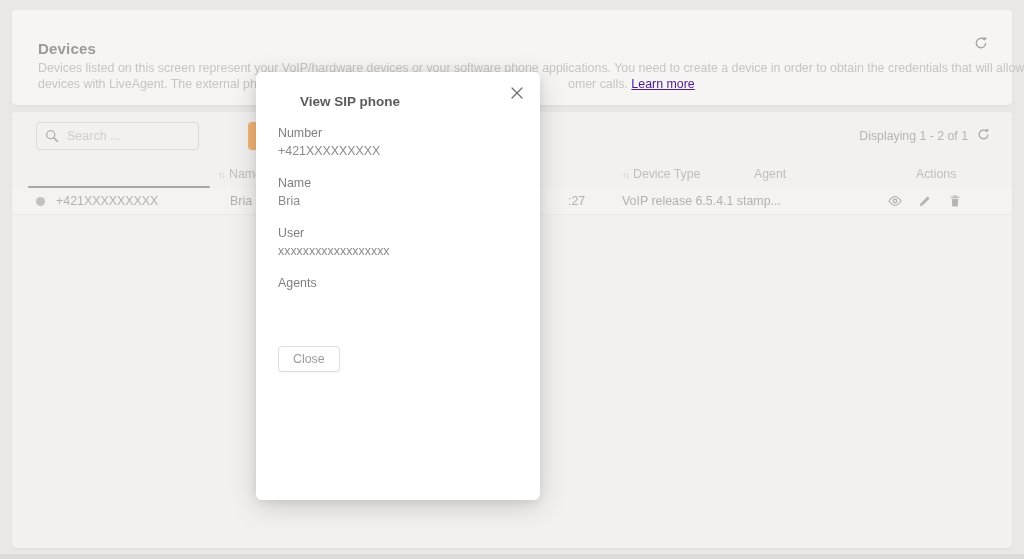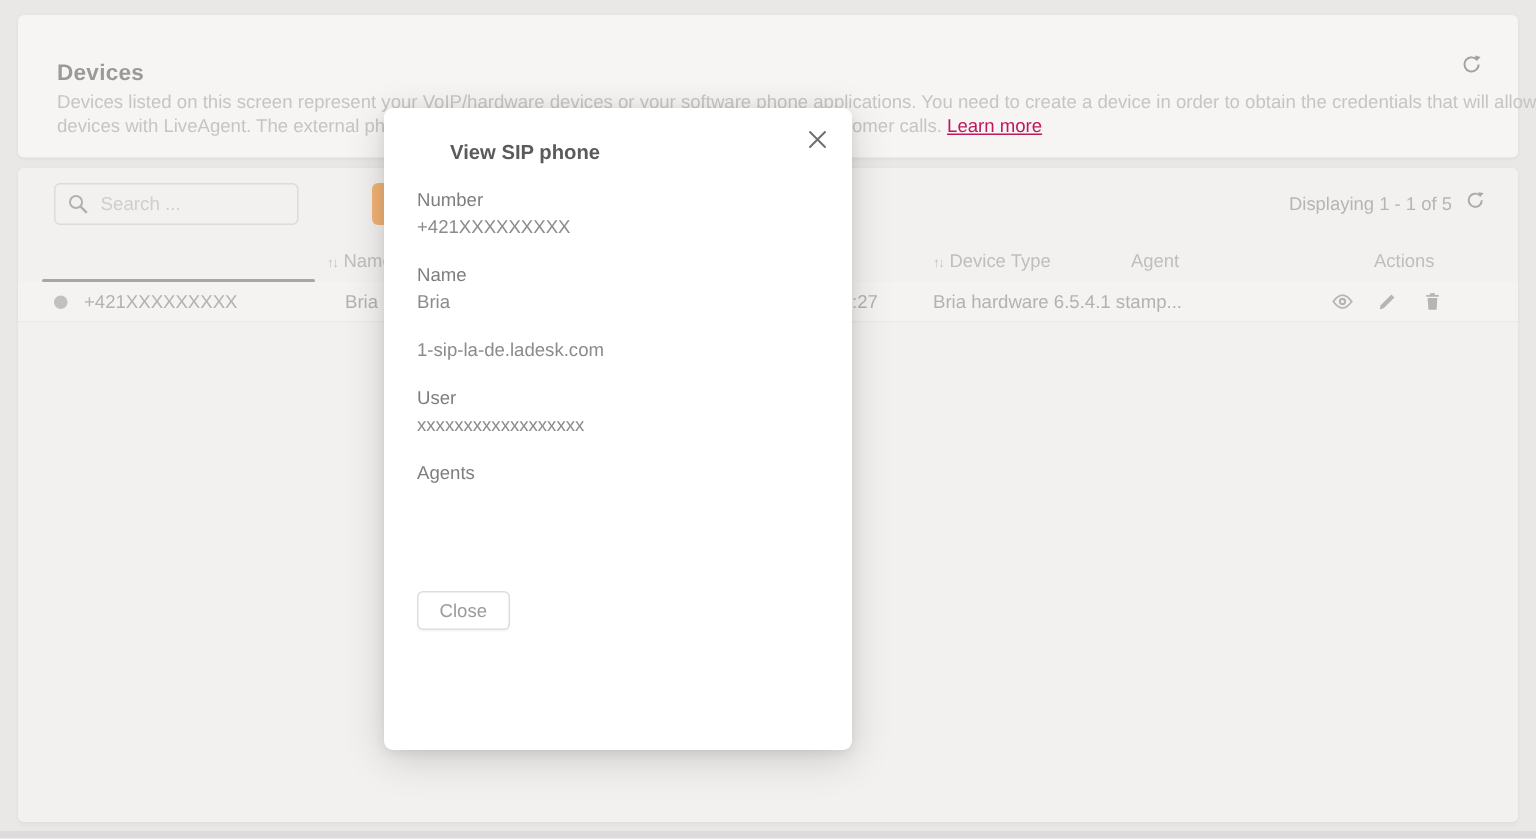--- a/index.html
+++ b/index.html
@@ -20,21 +20,21 @@
     text-align:center;
   }
   .page-title {
     position:absolute; left:26px; top:30px;
     font-size:15px; font-weight:700; color:#9b9a98; letter-spacing:.2px;
   }
   .desc { position:absolute; left:26px; font-size:12.4px; color:#c7c5c3; white-space:nowrap; }
   .desc-l1 { top:51px; }
   .desc-l2 { top:67px; }
   .desc-l2-right { position:absolute; left:556px; top:67px; font-size:12.4px; color:#c7c5c3; white-space:nowrap; }
-  .learn-more { color:#be185d; text-decoration:underline; cursor:pointer; }
+  .learn-more { color:#4c1d95; text-decoration:underline; cursor:pointer; }
   .hdr-refresh {
     position:absolute; right:24px; top:26px; width:14px; height:14px; color:#a3a2a1; cursor:pointer;
   }
 
   
   .content-card {
     position:absolute; left:12px; top:112px; width:1000px; height:436px;
     background:#f2f1f0; border-radius:4px;
     box-shadow:0 1px 3px rgba(0,0,0,0.05);
   }
@@ -83,40 +83,40 @@
   .row-dot { position:absolute; left:24px; top:9px; width:9px; height:9px; border-radius:50%; background:#c2c1c0; }
   .cell-number { left:44px; }
   .cell-name { left:218px; }
   .cell-frag { left:556px; }
   .cell-device { left:610px; }
   .row-actions { position:absolute; left:876px; top:6px; display:flex; gap:16px; }
   .act-icon { width:14px; height:14px; color:#b6b5b4; cursor:pointer; }
 
   
   .modal {
-    position:absolute; left:256px; top:72px; width:312px; height:428px;
+    position:absolute; left:256px; top:72px; width:284px; height:428px;
     background:#ffffff; border-radius:6px;
     box-shadow:0 6px 28px rgba(0,0,0,0.16), 0 2px 8px rgba(0,0,0,0.08);
     z-index:10;
   }
   .modal-title {
     position:absolute; left:22px; top:78px;
     font-size:13.5px; font-weight:700; color:#5b5b5b;
   }
   .modal {  }
   .modal .modal-title { left:22px; top:6px; position:relative; margin:16px 0 0 22px; display:inline-block; }
   .modal-close {
     position:absolute; right:16px; top:14px; width:14px; height:14px; color:#6f6f6f; cursor:pointer;
   }
   .modal-body { position:absolute; left:22px; top:52px; width:268px; }
   .field { margin-bottom:14px; }
   .field-label { font-size:12.4px; color:#7e7e7e; line-height:18px; }
   .field-value { font-size:12.4px; color:#8b8b8b; line-height:18px; min-height:18px; word-break:break-all; }
   .close-btn {
-    margin-top:38px; display:inline-block;
+    margin-top:22px; display:inline-block;
     padding:5px 14px; font-size:12.4px; color:#9b9b9b;
     background:#fff; border:1px solid #ddd; border-radius:4px; cursor:pointer;
     font-family:inherit; box-shadow:0 1px 1px rgba(0,0,0,0.03);
   }
 
   .bottom-strip { position:absolute; left:0; bottom:0; width:1024px; height:5px; background:#dddcdb; }
 </style>
 </head>
 <body>
 
@@ -140,21 +140,21 @@
     <div class="search-box">
       <svg viewBox="0 0 16 16">
           <circle cx="6.5" cy="6.5" r="4.6" fill="none" stroke="currentColor" stroke-width="1.5"></circle>
           <line x1="10.2" y1="10.2" x2="14.2" y2="14.2" stroke="currentColor" stroke-width="1.8" stroke-linecap="round"></line>
         </svg>
       <input type="text" placeholder="Search ..." style="">
     </div>
 
     <button class="create-btn"></button>
 
-    <div class="displaying">Displaying 1 - 1 of 5</div>
+    <div class="displaying">Displaying 1 - 2 of 1</div>
     <span class="disp-refresh">
       <svg viewBox="0 0 16 16">
           <path d="M13.4 8 A5.4 5.4 0 1 1 11.6 3.95" fill="none" stroke="currentColor" stroke-width="1.6"></path>
           <path d="M10.6 1.2 L14.9 2.3 L11.8 5.5 Z" fill="currentColor"></path>
         </svg>
     </span>
 
     <div class="thead">
       <div class="th th-number"><span class="sort-active">↑</span><span>Number</span></div>
       <div class="th th-name"><span class="sort-g">↑↓</span><span>Name</span></div>
@@ -162,21 +162,21 @@
       <div class="th th-agent"><span>Agent</span></div>
       <div class="th th-actions"><span>Actions</span></div>
     </div>
     <div class="sort-underline"></div>
 
     <div class="trow">
       <span class="row-dot"></span>
       <span class="cell cell-number">+421XXXXXXXXX</span>
       <span class="cell cell-name">Bria</span>
       <span class="cell cell-frag">:27</span>
-      <span class="cell cell-device">Bria hardware 6.5.4.1 stamp...</span>
+      <span class="cell cell-device">VoIP release 6.5.4.1 stamp...</span>
       <span class="row-actions">
         <span class="act-icon">
           <svg viewBox="0 0 16 16">
               <path d="M1 8 C3.6 4.4 6 3.1 8 3.1 C10 3.1 12.4 4.4 15 8 C12.4 11.6 10 12.9 8 12.9 C6 12.9 3.6 11.6 1 8 Z" fill="none" stroke="currentColor" stroke-width="1.4"></path>
               <circle cx="8" cy="8" r="2" fill="none" stroke="currentColor" stroke-width="1.6"></circle>
             </svg>
         </span>
         <span class="act-icon">
           <svg viewBox="0 0 16 16">
               <path d="M2 14 L2.8 10.9 L11 2.7 L13.3 5 L5.1 13.2 Z" fill="currentColor"></path>
@@ -203,21 +203,20 @@
     <div class="modal-body">
       <div class="field">
         <div class="field-label">Number</div>
         <div class="field-value">+421XXXXXXXXX</div>
       </div>
       <div class="field">
         <div class="field-label">Name</div>
         <div class="field-value">Bria</div>
       </div>
       <div class="field">
-        <div class="field-value">1-sip-la-de.ladesk.com</div>
       </div>
       <div class="field">
         <div class="field-label">User</div>
         <div class="field-value">xxxxxxxxxxxxxxxxxx</div>
       </div>
       <div class="field">
         <div class="field-label">Agents</div>
         <div class="field-value"></div>
       </div>
       <button class="close-btn">Close</button>

